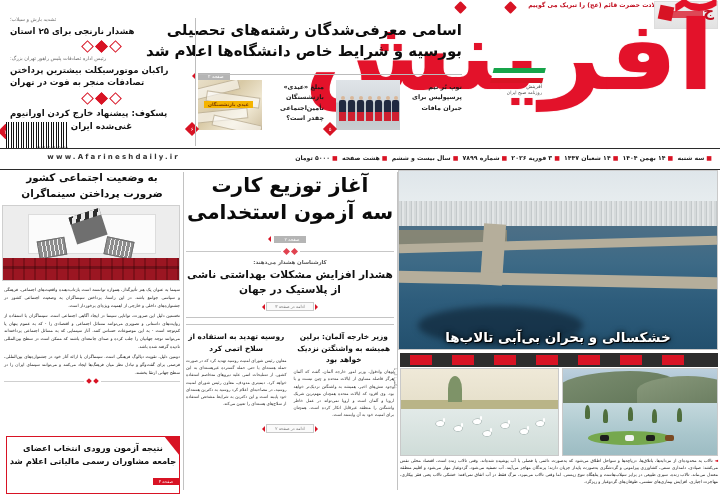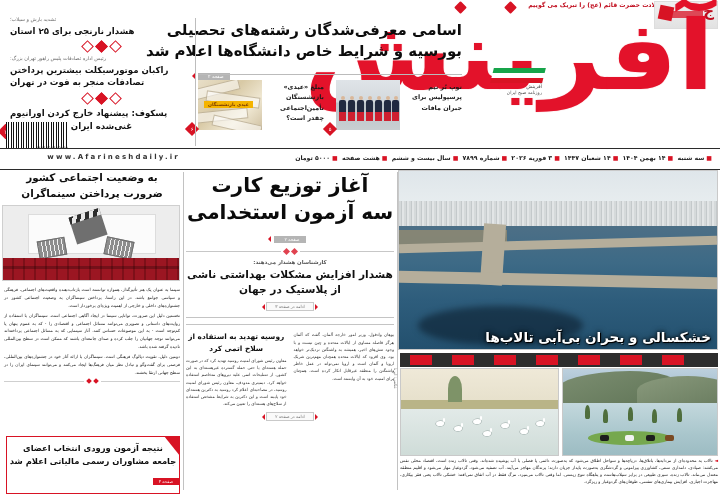--- a/index.html
+++ b/index.html
@@ -166,21 +166,21 @@
     background:repeating-linear-gradient(90deg,#d5d9da 0 2px,#c4c9cb 2px 3px,#e2e5e6 3px 5px);}
   .hero .water{position:absolute;left:0;top:31%;width:100%;height:69%;
     background:linear-gradient(180deg,#4d6f86 0%,#3d6a86 30%,#2e5d7c 60%,#23506e 100%);}
   .hero .bank{position:absolute;background:#b5ae9b;}
   .hero .bk1{left:0;top:39%;width:100%;height:5%;transform:rotate(-1.5deg);}
   .hero .bk2{left:-4%;top:58%;width:108%;height:7%;transform:rotate(1.2deg);}
   .hero .bk3{left:26%;top:30%;width:7%;height:34%;transform:rotate(4deg);}
   .hero .veg{position:absolute;left:0;top:33%;width:34%;height:10%;background:#8f8a72;opacity:.85;}
   .hero .dark{position:absolute;left:6%;top:76%;width:52%;height:22%;background:rgba(10,25,40,.55);border-radius:50%;filter:blur(3px);}
   .hero .cap{
-    position:absolute;right:6px;bottom:4px;left:6px;
+    position:absolute;right:6px;bottom:4px;left:6px;text-align:center;
     font-size:13.5px;font-weight:bold;color:#fff;white-space:nowrap;
     text-shadow:0 0 3px rgba(0,0,0,.95),0 0 6px rgba(0,0,0,.8),1px 1px 0 #000;
   }
   .colR .midbar{
     position:relative;margin-top:3px;width:318px;height:14px;background:#2d2d2d;overflow:hidden;
   }
   .colR .midbar .w{
     position:absolute;top:2px;height:10px;width:22px;background:#d81324;
   }
   .photo2{position:absolute;top:198px;right:0;width:318px;height:86px;display:flex;gap:3px;}
@@ -539,20 +539,21 @@
         <div class="contd">ادامه در صفحه ۳</div>
       </div>
 
       <div class="hr-thin"></div>
 
 
       <div class="hr-thin"></div>
 
       <div class="twocol">
         <div class="c">
+          <div class="ch">وزیر خارجه آلمان: برلین همیشه به واشنگتن نزدیک خواهد بود</div>
           <div class="cb">یوهان وادفول، وزیر امور خارجه آلمان، گفت که آلمان هرگز فاصله مساوی از ایالات متحده و چین نیست و با وجود تنش‌های اخیر، همیشه به واشنگتن نزدیک‌تر خواهد بود. وی افزود که ایالات متحده همچنان مهم‌ترین شریک اروپا و آلمان است و اروپا نمی‌تواند در عمل خاطر واشنگتن را منطقه غیرقابل انکار کرده است. همچنان برای امنیت خود به آن وابسته است.</div>
         </div>
         <div class="c">
           <div class="ch">روسیه تهدید به استفاده از سلاح اتمی کرد</div>
           <div class="cb">معاون رئیس شورای امنیت روسیه تهدید کرد که در صورت حمله هسته‌ای یا حتی حمله گسترده غیرهسته‌ای به این کشور، از تسلیحات اتمی علیه نیروهای متخاصم استفاده خواهد کرد. دیمیتری مدودف، معاون رئیس شورای امنیت روسیه، در مصاحبه‌ای اعلام کرد روسیه به دکترین هسته‌ای خود پایبند است و این دکترین به شرایط مشخص استفاده از سلاح‌های هسته‌ای را تعیین می‌کند.</div>
         </div>
       </div>
 
       <div class="contd" style="margin-top:5px">ادامه در صفحه ۲</div>
     </div>

